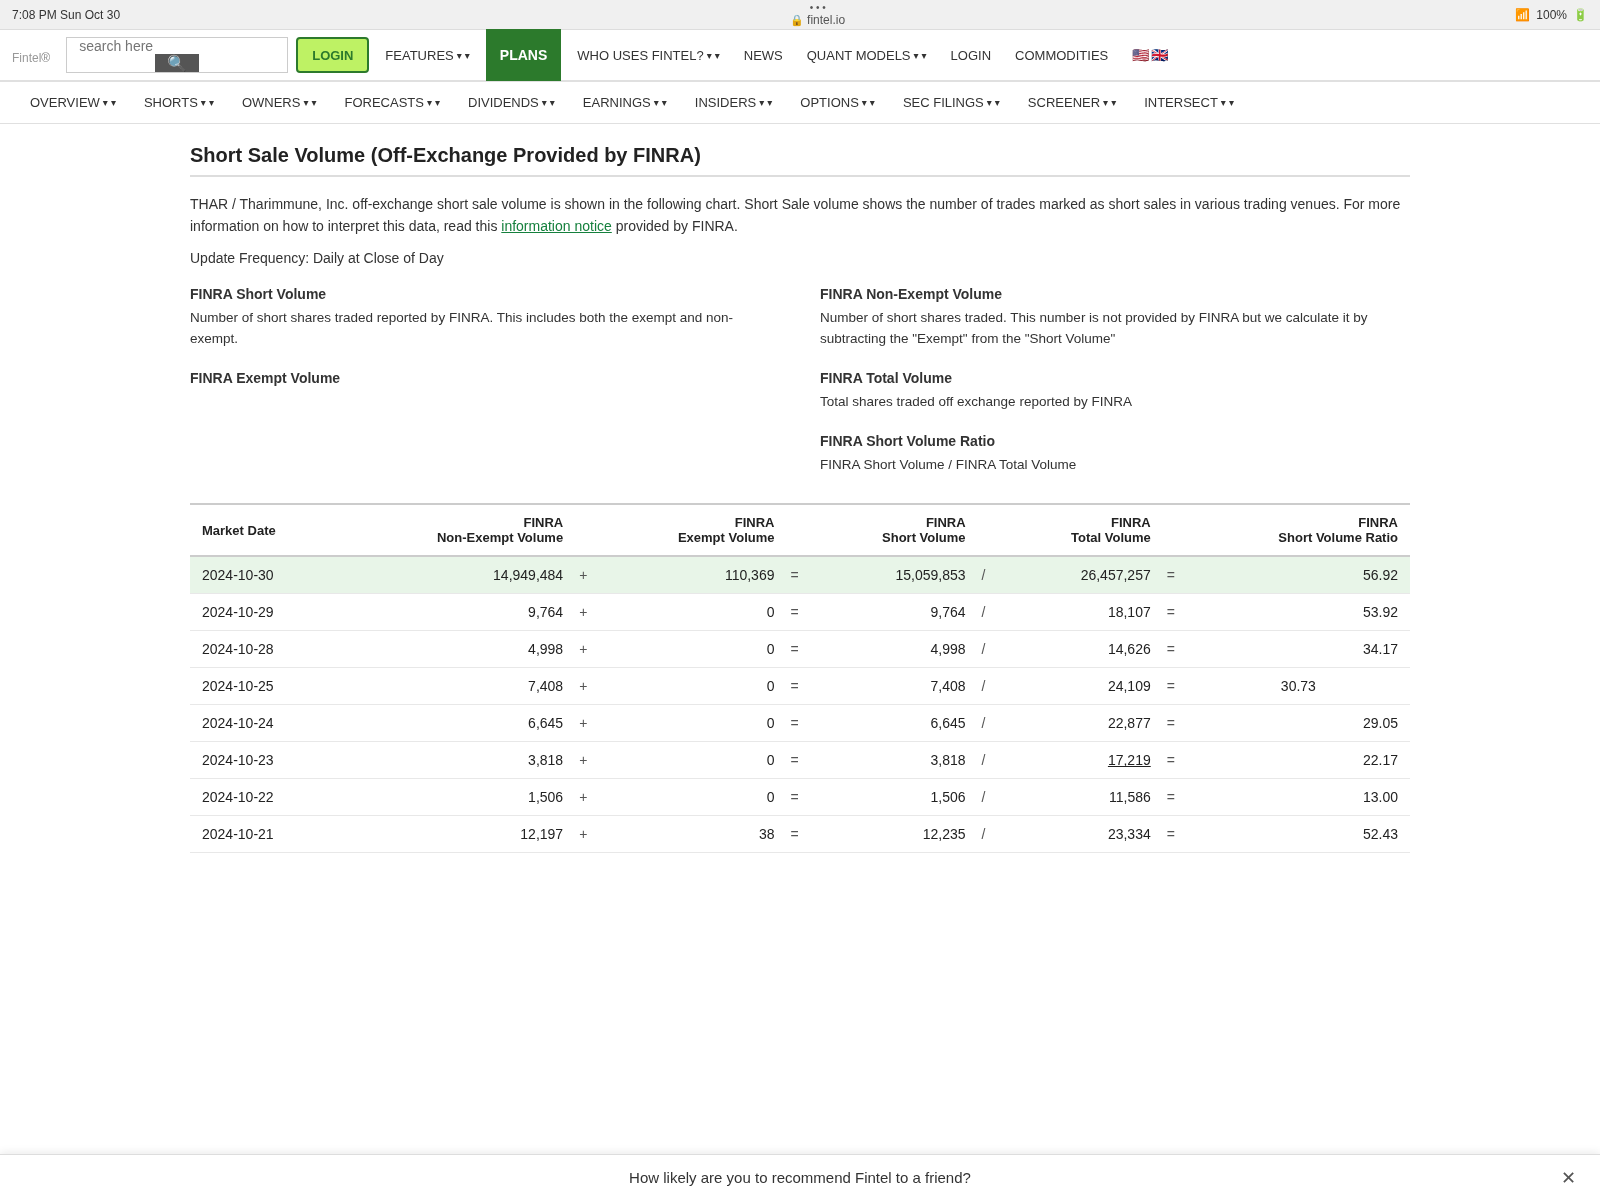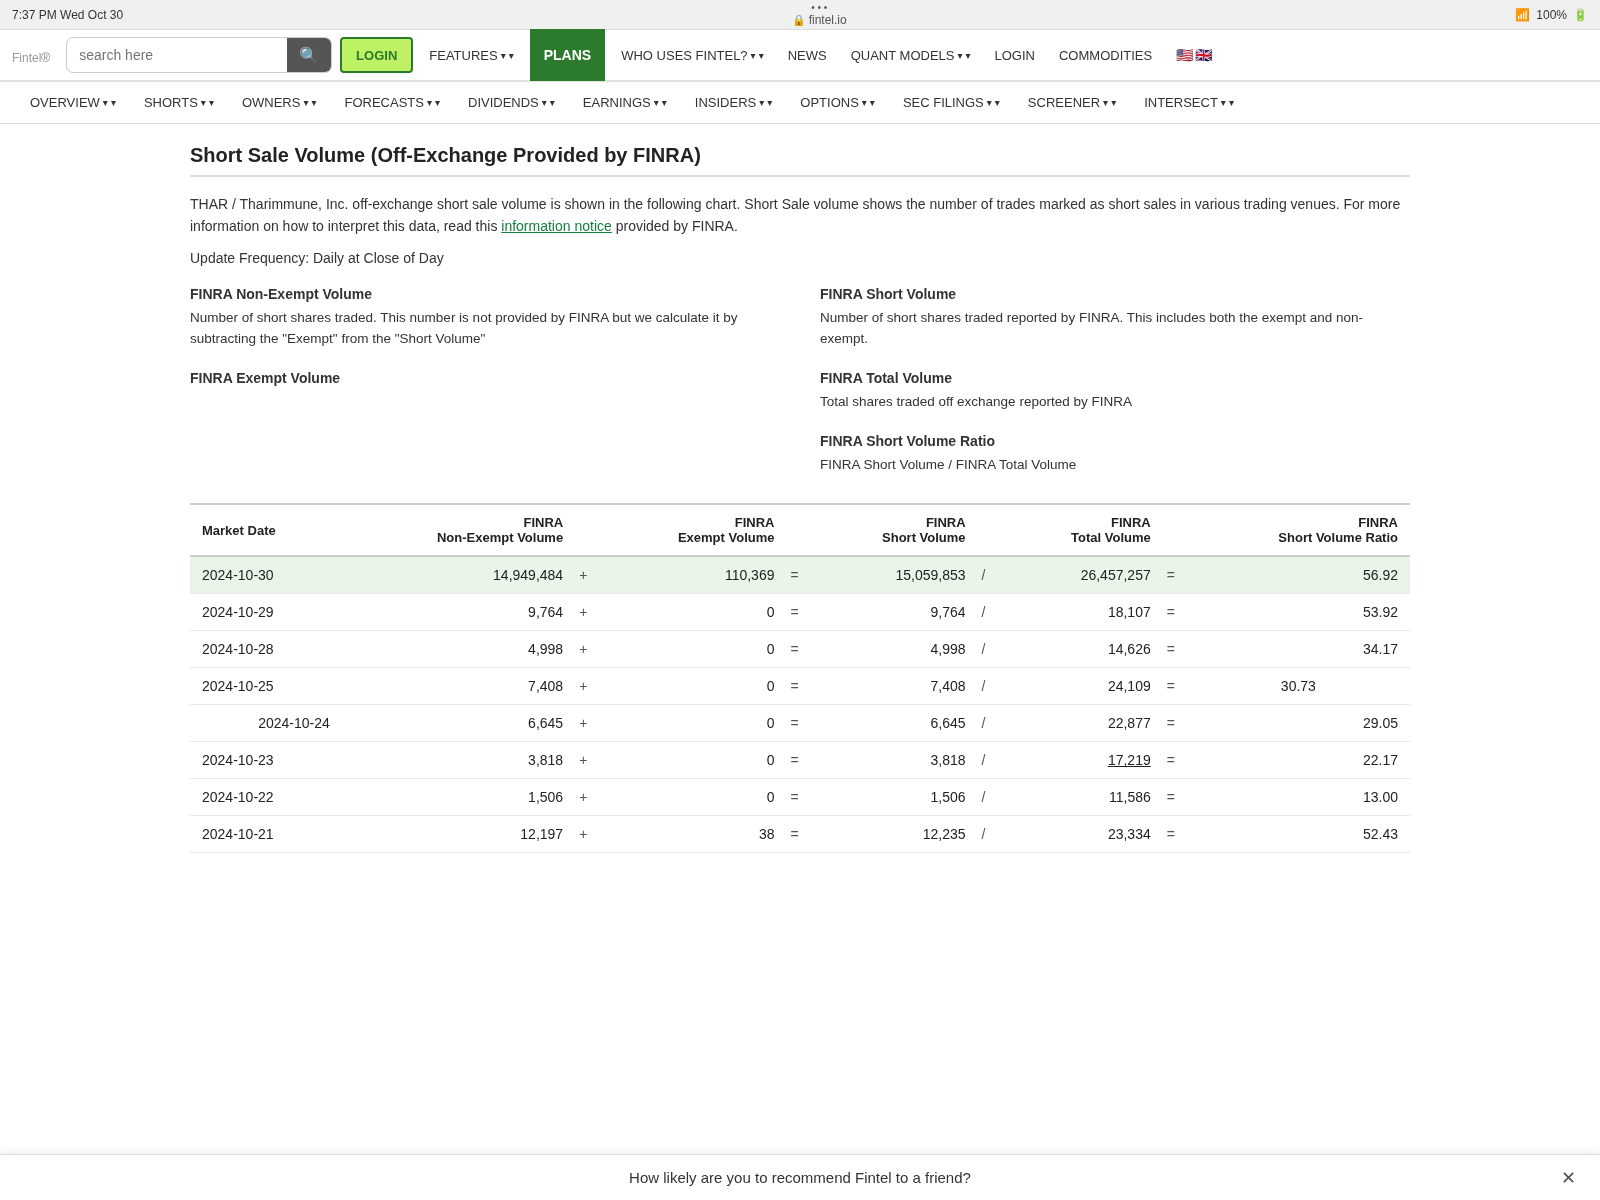--- a/index.html
+++ b/index.html
@@ -33,23 +33,24 @@
       font-weight: bold;
       color: #1a1a1a;
       margin-right: 8px;
       white-space: nowrap;
     }
     .logo span { color: #999; font-size: 12px; font-weight: normal; }
     .search-container {
       display: flex;
       align-items: center;
       border: 1px solid #ccc;
-      border-radius: 7px;
+      border-radius: 0;
       overflow: hidden;
       height: 36px;
+      flex-direction: column;
     }
     .search-input {
       border: none;
       outline: none;
       padding: 0 12px;
       font-size: 14px;
       width: 220px;
       color: #999;
     }
     .search-btn {
@@ -230,21 +231,21 @@
     
     a.info-link {
       color: #15803d;
       text-decoration: underline;
     }
   </style>
 </head>
 <body>
 
 <div class="status-bar">
-  <span>7:37 PM  Wed Oct 30</span>
+  <span>7:08 PM  Sun Oct 30</span>
   <div class="status-bar-center">
     <span style="font-size:10px;color:#555;">• • •</span>
     <span>
       <span style="font-size:11px;">🔒</span>
       <span style="font-size:12px;">fintel.io</span>
     </span>
   </div>
   <div class="status-bar-right">
     <span>📶</span>
     <span>100%</span>
@@ -292,26 +293,26 @@
   <h2 class="page-title">Short Sale Volume (Off-Exchange Provided by FINRA)</h2>
 
   <p class="description-text">
     <span>THAR / Tharimmune, Inc. off-exchange short sale volume is shown in the following chart. Short Sale volume shows the number of trades marked as short sales in various trading venues. For more information on how to interpret this data, read this </span><a href="#" class="info-link">information notice</a><span> provided by FINRA.</span>
   </p>
 
   <p class="update-freq">Update Frequency: Daily at Close of Day</p>
 
   <div class="definitions-grid">
     <div class="def-item">
+      <div class="def-title">FINRA Short Volume</div>
+      <div class="def-text">Number of short shares traded reported by FINRA. This includes both the exempt and non-exempt.</div>
+    </div>
+    <div class="def-item">
       <div class="def-title">FINRA Non-Exempt Volume</div>
       <div class="def-text">Number of short shares traded. This number is not provided by FINRA but we calculate it by subtracting the "Exempt" from the "Short Volume"</div>
-    </div>
-    <div class="def-item">
-      <div class="def-title">FINRA Short Volume</div>
-      <div class="def-text">Number of short shares traded reported by FINRA. This includes both the exempt and non-exempt.</div>
     </div>
     <div class="def-item">
       <div class="def-title">FINRA Exempt Volume</div>
     </div>
     <div class="def-item">
       <div class="def-title">FINRA Total Volume</div>
       <div class="def-text">Total shares traded off exchange reported by FINRA</div>
     </div>
     <div class="def-item"></div>
     <div class="def-item">
@@ -378,21 +379,21 @@
           <td style="text-align: left; padding-left: 4px; padding-right: 2px; width: 20px; color: rgb(85, 85, 85);">+</td>
           <td style="text-align: right;">0</td>
           <td style="text-align: left; padding-left: 4px; padding-right: 2px; width: 20px; color: rgb(85, 85, 85);">=</td>
           <td style="text-align: right;">7,408</td>
           <td style="text-align: left; padding-left: 4px; padding-right: 2px; width: 20px; color: rgb(85, 85, 85);">/</td>
           <td style="text-align: right;">24,109</td>
           <td style="text-align: left; padding-left: 4px; padding-right: 2px; width: 20px; color: rgb(85, 85, 85);">=</td>
           <td style="text-align: center;">30.73</td>
         </tr>
         <tr>
-          <td style="text-align: right;">2024-10-24</td>
+          <td style="text-align: left;">2024-10-24</td>
           <td style="text-align: right;">6,645</td>
           <td style="text-align: left; padding-left: 4px; padding-right: 2px; width: 20px; color: rgb(85, 85, 85);">+</td>
           <td style="text-align: right;">0</td>
           <td style="text-align: left; padding-left: 4px; padding-right: 2px; width: 20px; color: rgb(85, 85, 85);">=</td>
           <td style="text-align: right;">6,645</td>
           <td style="text-align: left; padding-left: 4px; padding-right: 2px; width: 20px; color: rgb(85, 85, 85);">/</td>
           <td style="text-align: right;">22,877</td>
           <td style="text-align: left; padding-left: 4px; padding-right: 2px; width: 20px; color: rgb(85, 85, 85);">=</td>
           <td style="text-align: right;">29.05</td>
         </tr>

